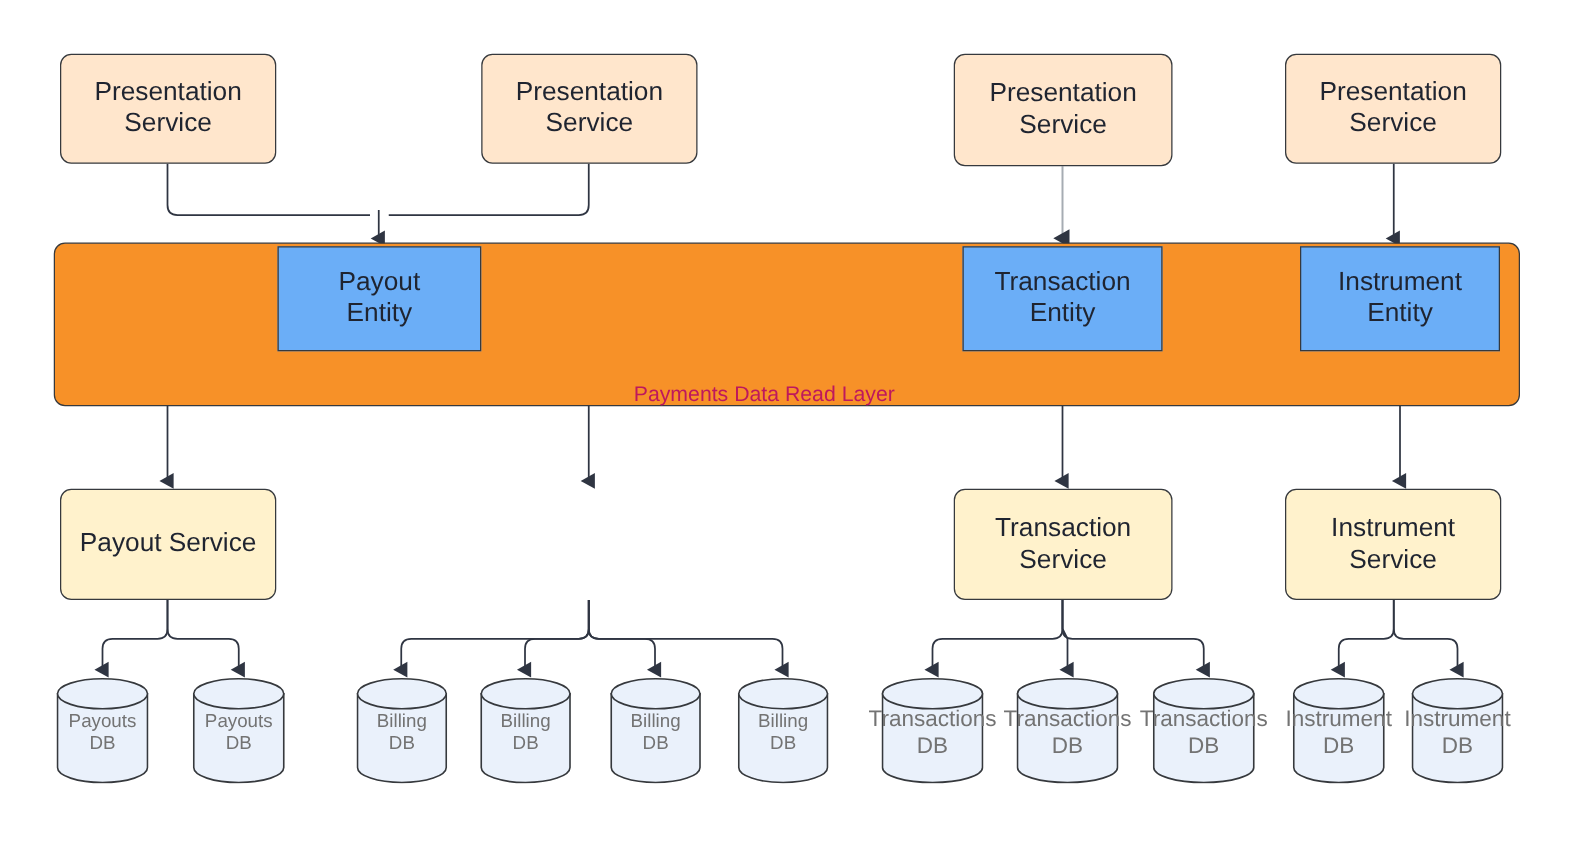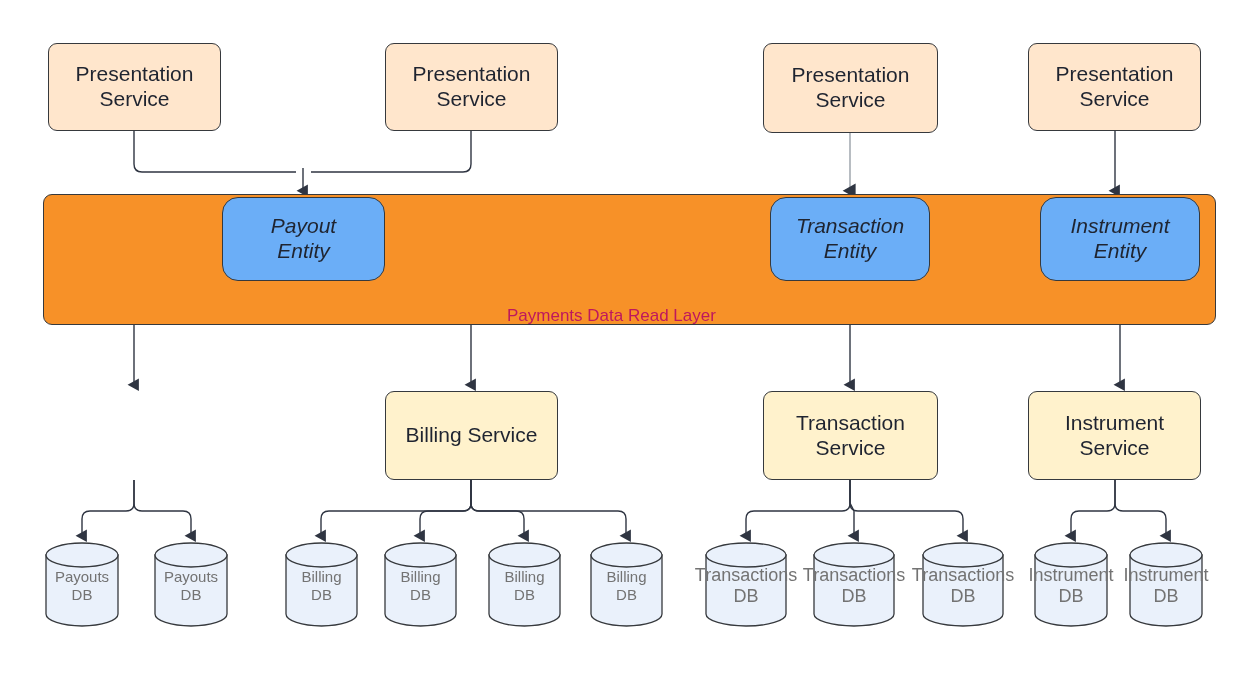--- a/index.html
+++ b/index.html
@@ -19,22 +19,22 @@
     background:#FFE6CC;border:1px solid #36393D;border-radius:9px;
     font-size:21px;z-index:3;
   }
   .read-layer{
     background:#F79128;border:1px solid #36393D;border-radius:9px;z-index:1;
   }
   .read-layer-label{
     position:absolute;z-index:4;color:#be185d;font-size:17px;white-space:nowrap;
   }
   .entity-box{
-    background:#6BAEF7;border:1px solid #36393D;border-radius:16px;
-    font-size:21px;z-index:3;font-style:italic;
+    background:#6BAEF7;border:1px solid #36393D;border-radius:0;
+    font-size:21px;z-index:3;
   }
   .svc-box{
     background:#FFF2CC;border:1px solid #36393D;border-radius:9px;
     font-size:21px;z-index:3;
   }
   .db{
     position:absolute;z-index:3;
   }
   .db .db-label{
     position:absolute;left:50%;top:50%;transform:translate(-50%,-46%);
@@ -139,26 +139,26 @@
     </div>
   </div>
 
   <div class="node entity-box" style="left:1040px;top:197px;width:160px;height:84px;">
     <div>
       <div>Instrument</div>
       <div>Entity</div>
     </div>
   </div>
 
-
-  <div class="node svc-box" style="left:385px;top:391px;width:173px;height:89px;">
-    <div>
-      <div>Billing Service</div>
-    </div>
-  </div>
+  <div class="node svc-box" style="left:48px;top:391px;width:173px;height:89px;">
+    <div>
+      <div>Payout Service</div>
+    </div>
+  </div>
+
 
   <div class="node svc-box" style="left:763px;top:391px;width:175px;height:89px;">
     <div>
       <div>Transaction</div>
       <div>Service</div>
     </div>
   </div>
 
   <div class="node svc-box" style="left:1028px;top:391px;width:173px;height:89px;">
     <div>

